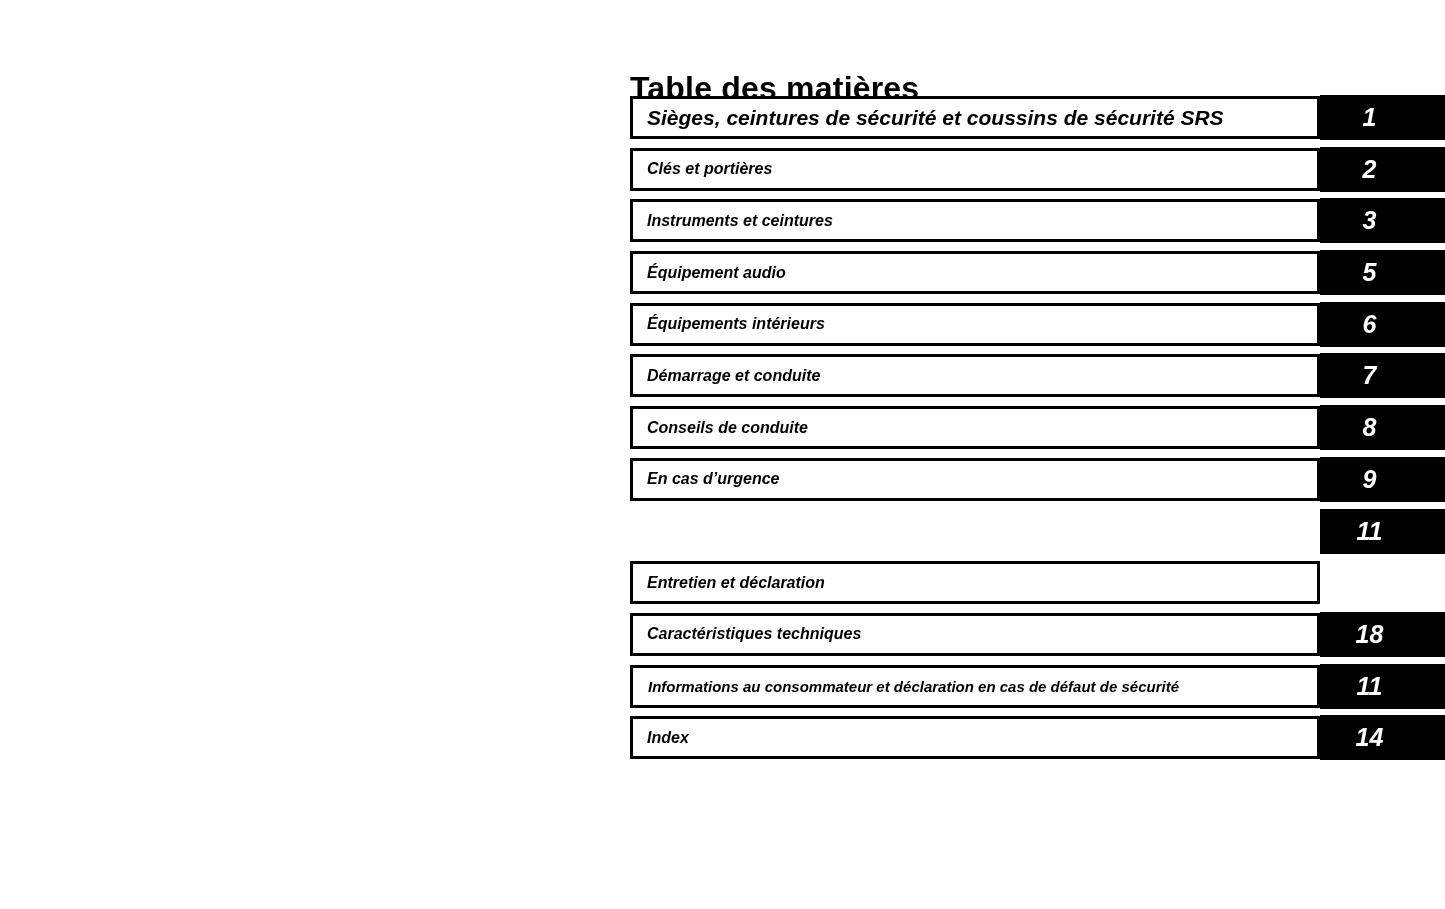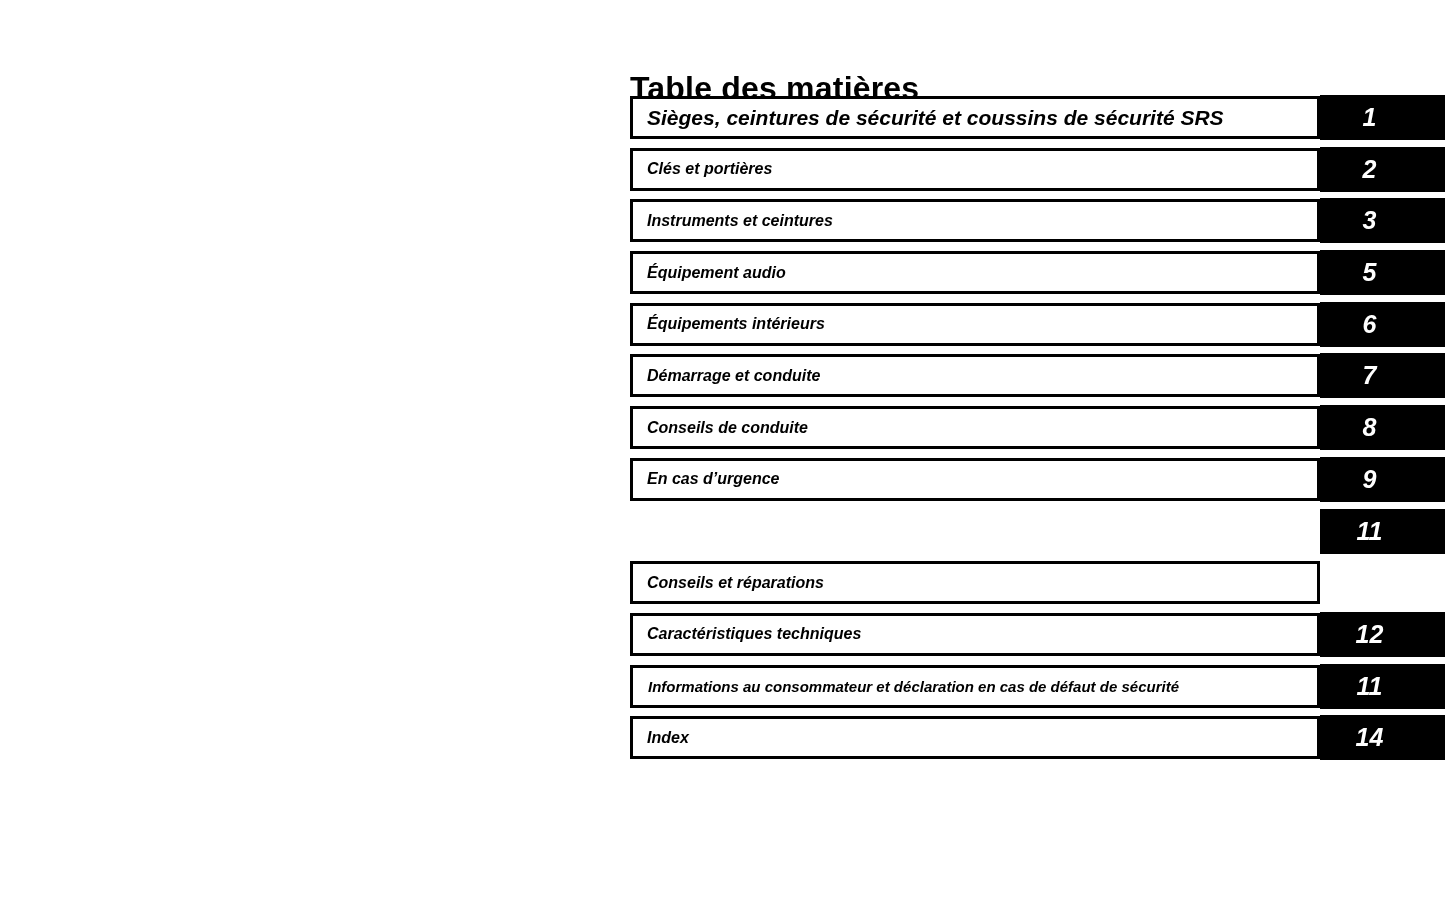--- a/index.html
+++ b/index.html
@@ -183,29 +183,29 @@
           <span class="chapter-number-text">9</span>
         </div>
       </div>
       <div class="chapter-row size-md">
         <div class="chapter-number-tab">
           <span class="chapter-number-text">11</span>
         </div>
       </div>
       <div class="chapter-row size-md">
         <div class="chapter-title-box">
-          <span class="chapter-title-text">Conseils et réparations</span>
+          <span class="chapter-title-text">Entretien et déclaration</span>
         </div>
       </div>
       <div class="chapter-row size-md">
         <div class="chapter-title-box">
           <span class="chapter-title-text">Caractéristiques techniques</span>
         </div>
         <div class="chapter-number-tab">
-          <span class="chapter-number-text">12</span>
+          <span class="chapter-number-text">18</span>
         </div>
       </div>
       <div class="chapter-row size-xs">
         <div class="chapter-title-box">
           <span class="chapter-title-text">Informations au consommateur et déclaration en cas de défaut de sécurité</span>
         </div>
         <div class="chapter-number-tab">
           <span class="chapter-number-text">11</span>
         </div>
       </div>

